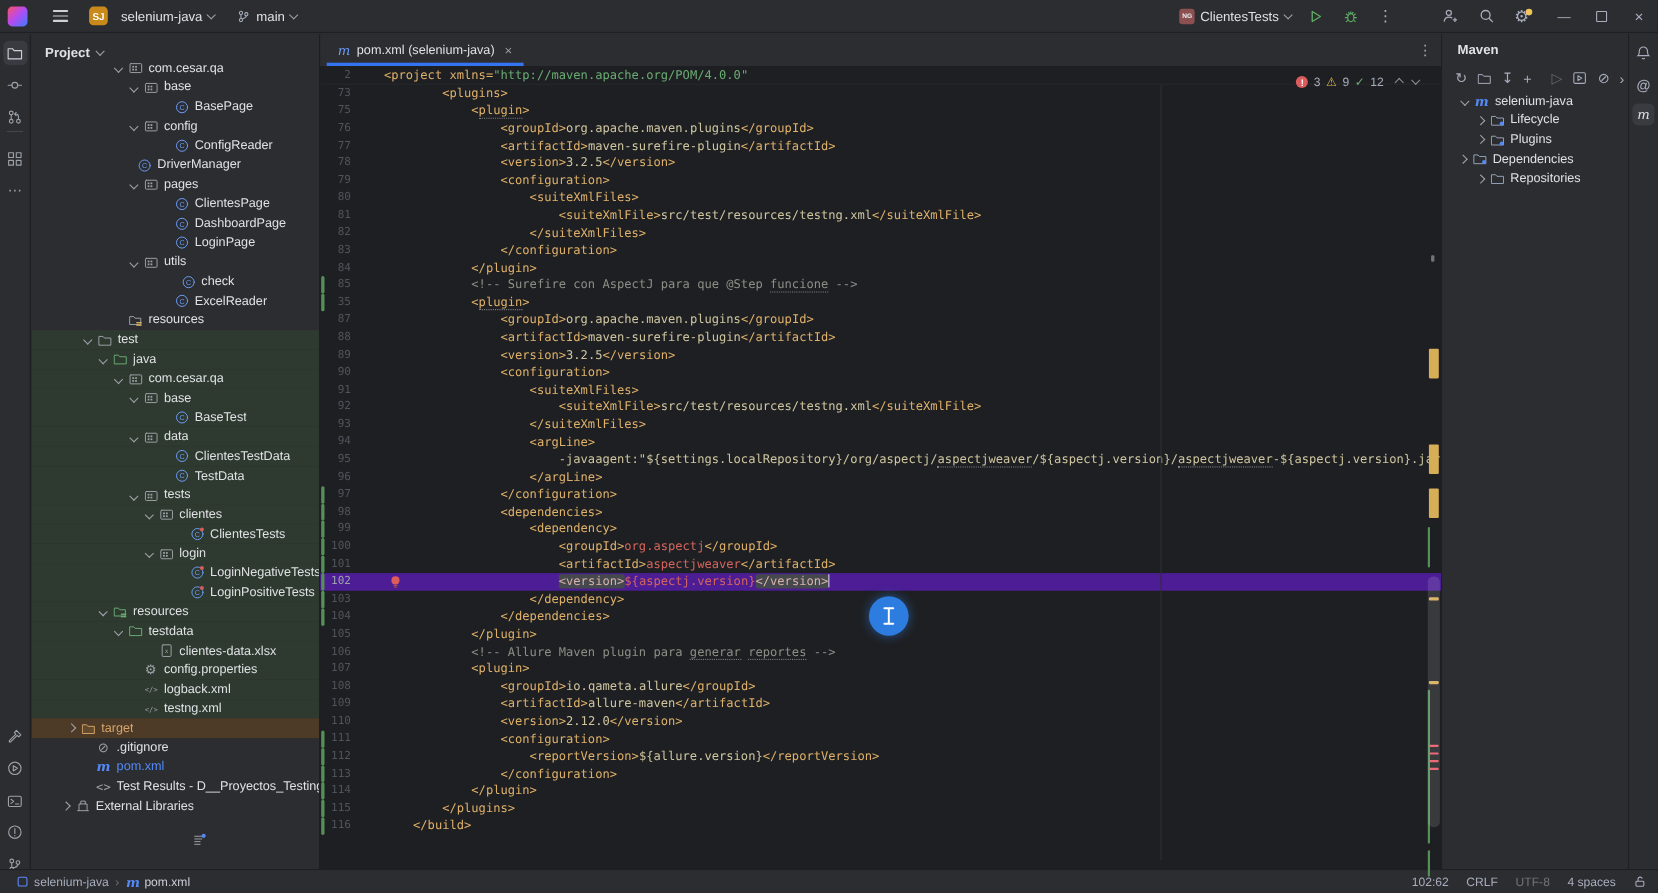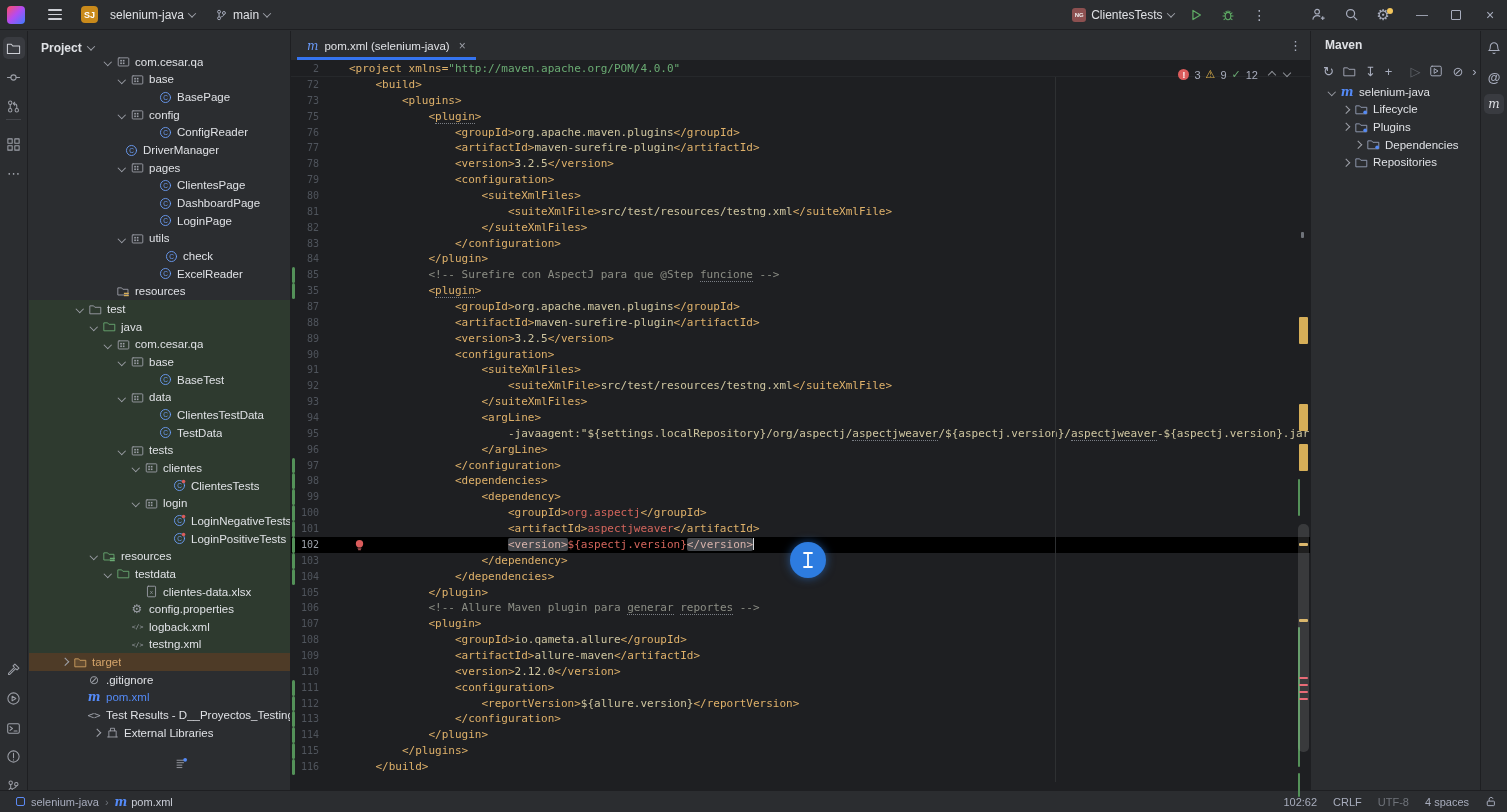--- a/index.html
+++ b/index.html
@@ -57,21 +57,21 @@
   .tab{display:flex;align-items:center;height:100%;padding:0 10px;margin-left:6px;position:relative}
   .tab::after{content:"";position:absolute;left:0;right:0;bottom:0;height:3px;background:#3574f0}
   .tab .m-ic{font-family:"DejaVu Serif",serif;font-style:italic;color:#6a9bfa;font-size:12px;margin-right:6px}
   .tab .lbl{font-size:11.5px;color:#dfe1e5}
   .tab .x{margin-left:9px;color:#9da0a8;font-size:12px}
   .tab-kebab{position:absolute;right:8px;color:#a8adbd;font-size:13px}
   .code-area{position:absolute;left:0;right:0;top:46px;bottom:0;overflow:hidden;font-family:"DejaVu Sans Mono","Liberation Mono",monospace;font-size:11px}
   .code-line,.sticky-line{position:relative;height:15.86px;line-height:15.86px;padding-left:58px;white-space:pre}
   .sticky-line{position:absolute;left:0;right:0;top:29px;height:17px;line-height:17px;background:#1e1f22;border-bottom:1px solid #26282b;z-index:3;font-family:"DejaVu Sans Mono","Liberation Mono",monospace;font-size:11px}
   .ln{position:absolute;left:0;width:28px;text-align:right;color:#4f545c;font-size:10px}
-  .code-line.cur{background:#000000}
+  .code-line.cur{background:#4c1d95}
   .code-line.cur .ln{color:#9da2ab}
   .chgbar{position:absolute;left:1px;top:0;bottom:0;width:3px;background:#549159;border-radius:2px}
   .tok-t{color:#dfb16a}
   .tok-x{color:#cfc6a0}
   .tok-s{color:#6aab73}
   .tok-c{color:#8c8e85}
   .tok-r{color:#d3655c}
   .tok-u{border-bottom:1px dotted #7a7e85}
   .tok-hl{background:#45484d;color:#d8b3ab;border-radius:2px}
   .caret{display:inline-block;width:0;height:12px;border-left:1.5px solid #d4d6da;vertical-align:middle;margin-bottom:2px}
@@ -666,21 +666,21 @@
         </span>
         <span class="lbl fg-blue">pom.xml</span>
       </div>
       <div class="trow" style="padding-left: 43px;">
         <span class="chev "></span>
         <span class="t-ic">
           <span class="glyph-ic" style="font-family:monospace">&lt;&gt;</span>
         </span>
         <span class="lbl">Test Results - D__Proyectos_Testing_qa-autor</span>
       </div>
-      <div class="trow" style="padding-left: 24px; margin-left: 37px;">
+      <div class="trow" style="padding-left: 24px;">
         <span class="chev r">
           <i></i>
         </span>
         <span class="t-ic">
           <svg width="13" height="13" viewBox="0 0 16 16" fill="none" stroke="#9da0a8" stroke-width="1.1" stroke-linecap="round" stroke-linejoin="round">
             <path d="M2 13.5h12M3.5 13.5V6h9v7.5M5.5 6V2.8h5V6"></path>
           </svg>
         </span>
         <span class="lbl">External Libraries</span>
       </div>
@@ -716,21 +716,20 @@
     <span class="insp-warn">⚠</span>
     <span>9</span>
     <span class="insp-ok">✓</span>
     <span>12</span>
     <span class="insp-chev up"></span>
     <span class="insp-chev dn"></span>
   </div>
 
   <div class="wrap-guide"></div>
   <div class="code-area" id="code">
-      <div class="code-line"><span class="ln">72</span><span><span class="tok-t">    &lt;build&gt;</span></span></div>
       <div class="code-line"><span class="ln">73</span><span><span class="tok-t">        &lt;plugins&gt;</span></span></div>
       <div class="code-line"><span class="ln">75</span><span><span class="tok-t">            &lt;</span><span class="tok-t tok-u">plugin</span><span class="tok-t">&gt;</span></span></div>
       <div class="code-line"><span class="ln">76</span><span><span class="tok-t">                &lt;groupId&gt;</span><span class="tok-x">org.apache.maven.plugins</span><span class="tok-t">&lt;/groupId&gt;</span></span></div>
       <div class="code-line"><span class="ln">77</span><span><span class="tok-t">                &lt;artifactId&gt;</span><span class="tok-x">maven-surefire-plugin</span><span class="tok-t">&lt;/artifactId&gt;</span></span></div>
       <div class="code-line"><span class="ln">78</span><span><span class="tok-t">                &lt;version&gt;</span><span class="tok-x">3.2.5</span><span class="tok-t">&lt;/version&gt;</span></span></div>
       <div class="code-line"><span class="ln">79</span><span><span class="tok-t">                &lt;configuration&gt;</span></span></div>
       <div class="code-line"><span class="ln">80</span><span><span class="tok-t">                    &lt;suiteXmlFiles&gt;</span></span></div>
       <div class="code-line"><span class="ln">81</span><span><span class="tok-t">                        &lt;suiteXmlFile&gt;</span><span class="tok-x">src/test/resources/testng.xml</span><span class="tok-t">&lt;/suiteXmlFile&gt;</span></span></div>
       <div class="code-line"><span class="ln">82</span><span><span class="tok-t">                    &lt;/suiteXmlFiles&gt;</span></span></div>
       <div class="code-line"><span class="ln">83</span><span><span class="tok-t">                &lt;/configuration&gt;</span></span></div>
@@ -844,21 +843,21 @@
           <i></i>
         </span>
         <span class="t-ic">
           <svg width="13" height="13" viewBox="0 0 16 16" fill="none" stroke="#9da0a8" stroke-width="1.1" stroke-linecap="round" stroke-linejoin="round">
             <path d="M1.5 3.5h4.2l1.5 1.8h7.3v8H1.5z" stroke="#97a1b8"></path>
             <circle cx="12.5" cy="11.5" r="2.2" fill="#548af7" stroke="none"></circle>
           </svg>
         </span>
         <span class="lbl">Plugins</span>
       </div>
-      <div class="trow" style="padding-left: 40px;">
+      <div class="trow" style="padding-left: 12px;">
         <span class="chev r">
           <i></i>
         </span>
         <span class="t-ic">
           <svg width="13" height="13" viewBox="0 0 16 16" fill="none" stroke="#9da0a8" stroke-width="1.1" stroke-linecap="round" stroke-linejoin="round">
             <path d="M1.5 3.5h4.2l1.5 1.8h7.3v8H1.5z" stroke="#97a1b8"></path>
             <circle cx="12.5" cy="11.5" r="2.2" fill="#548af7" stroke="none"></circle>
           </svg>
         </span>
         <span class="lbl">Dependencies</span>

